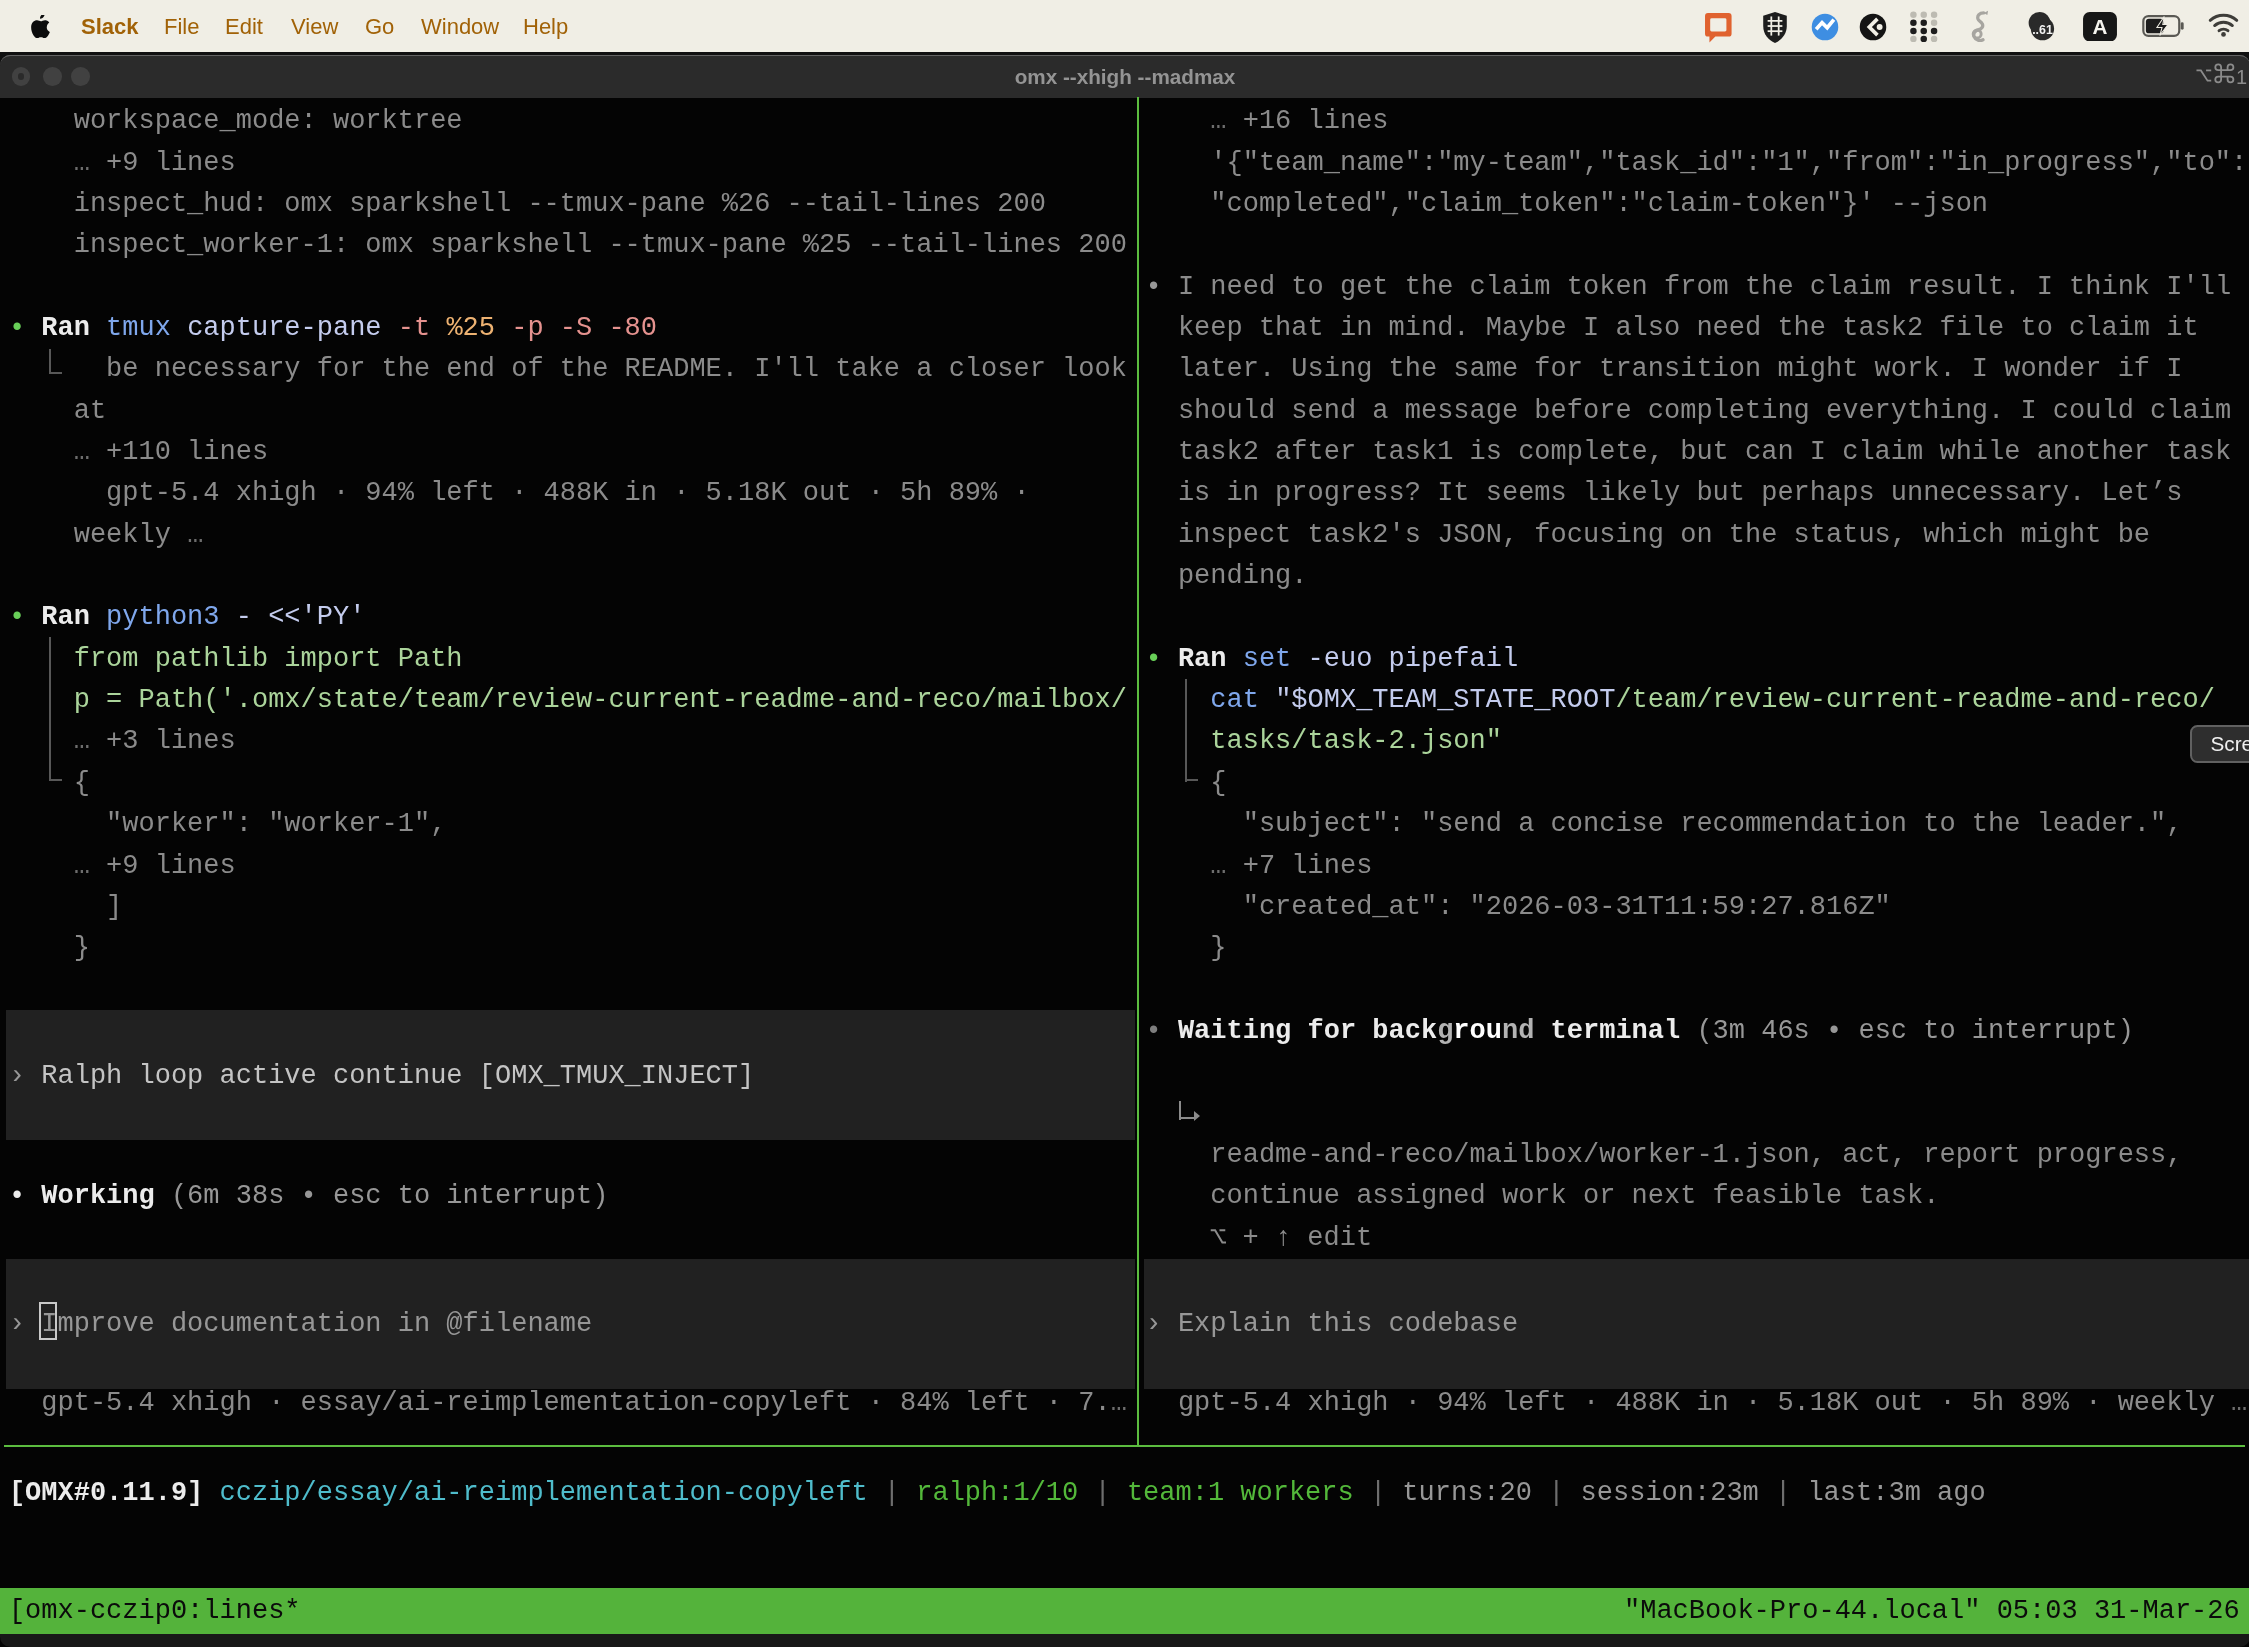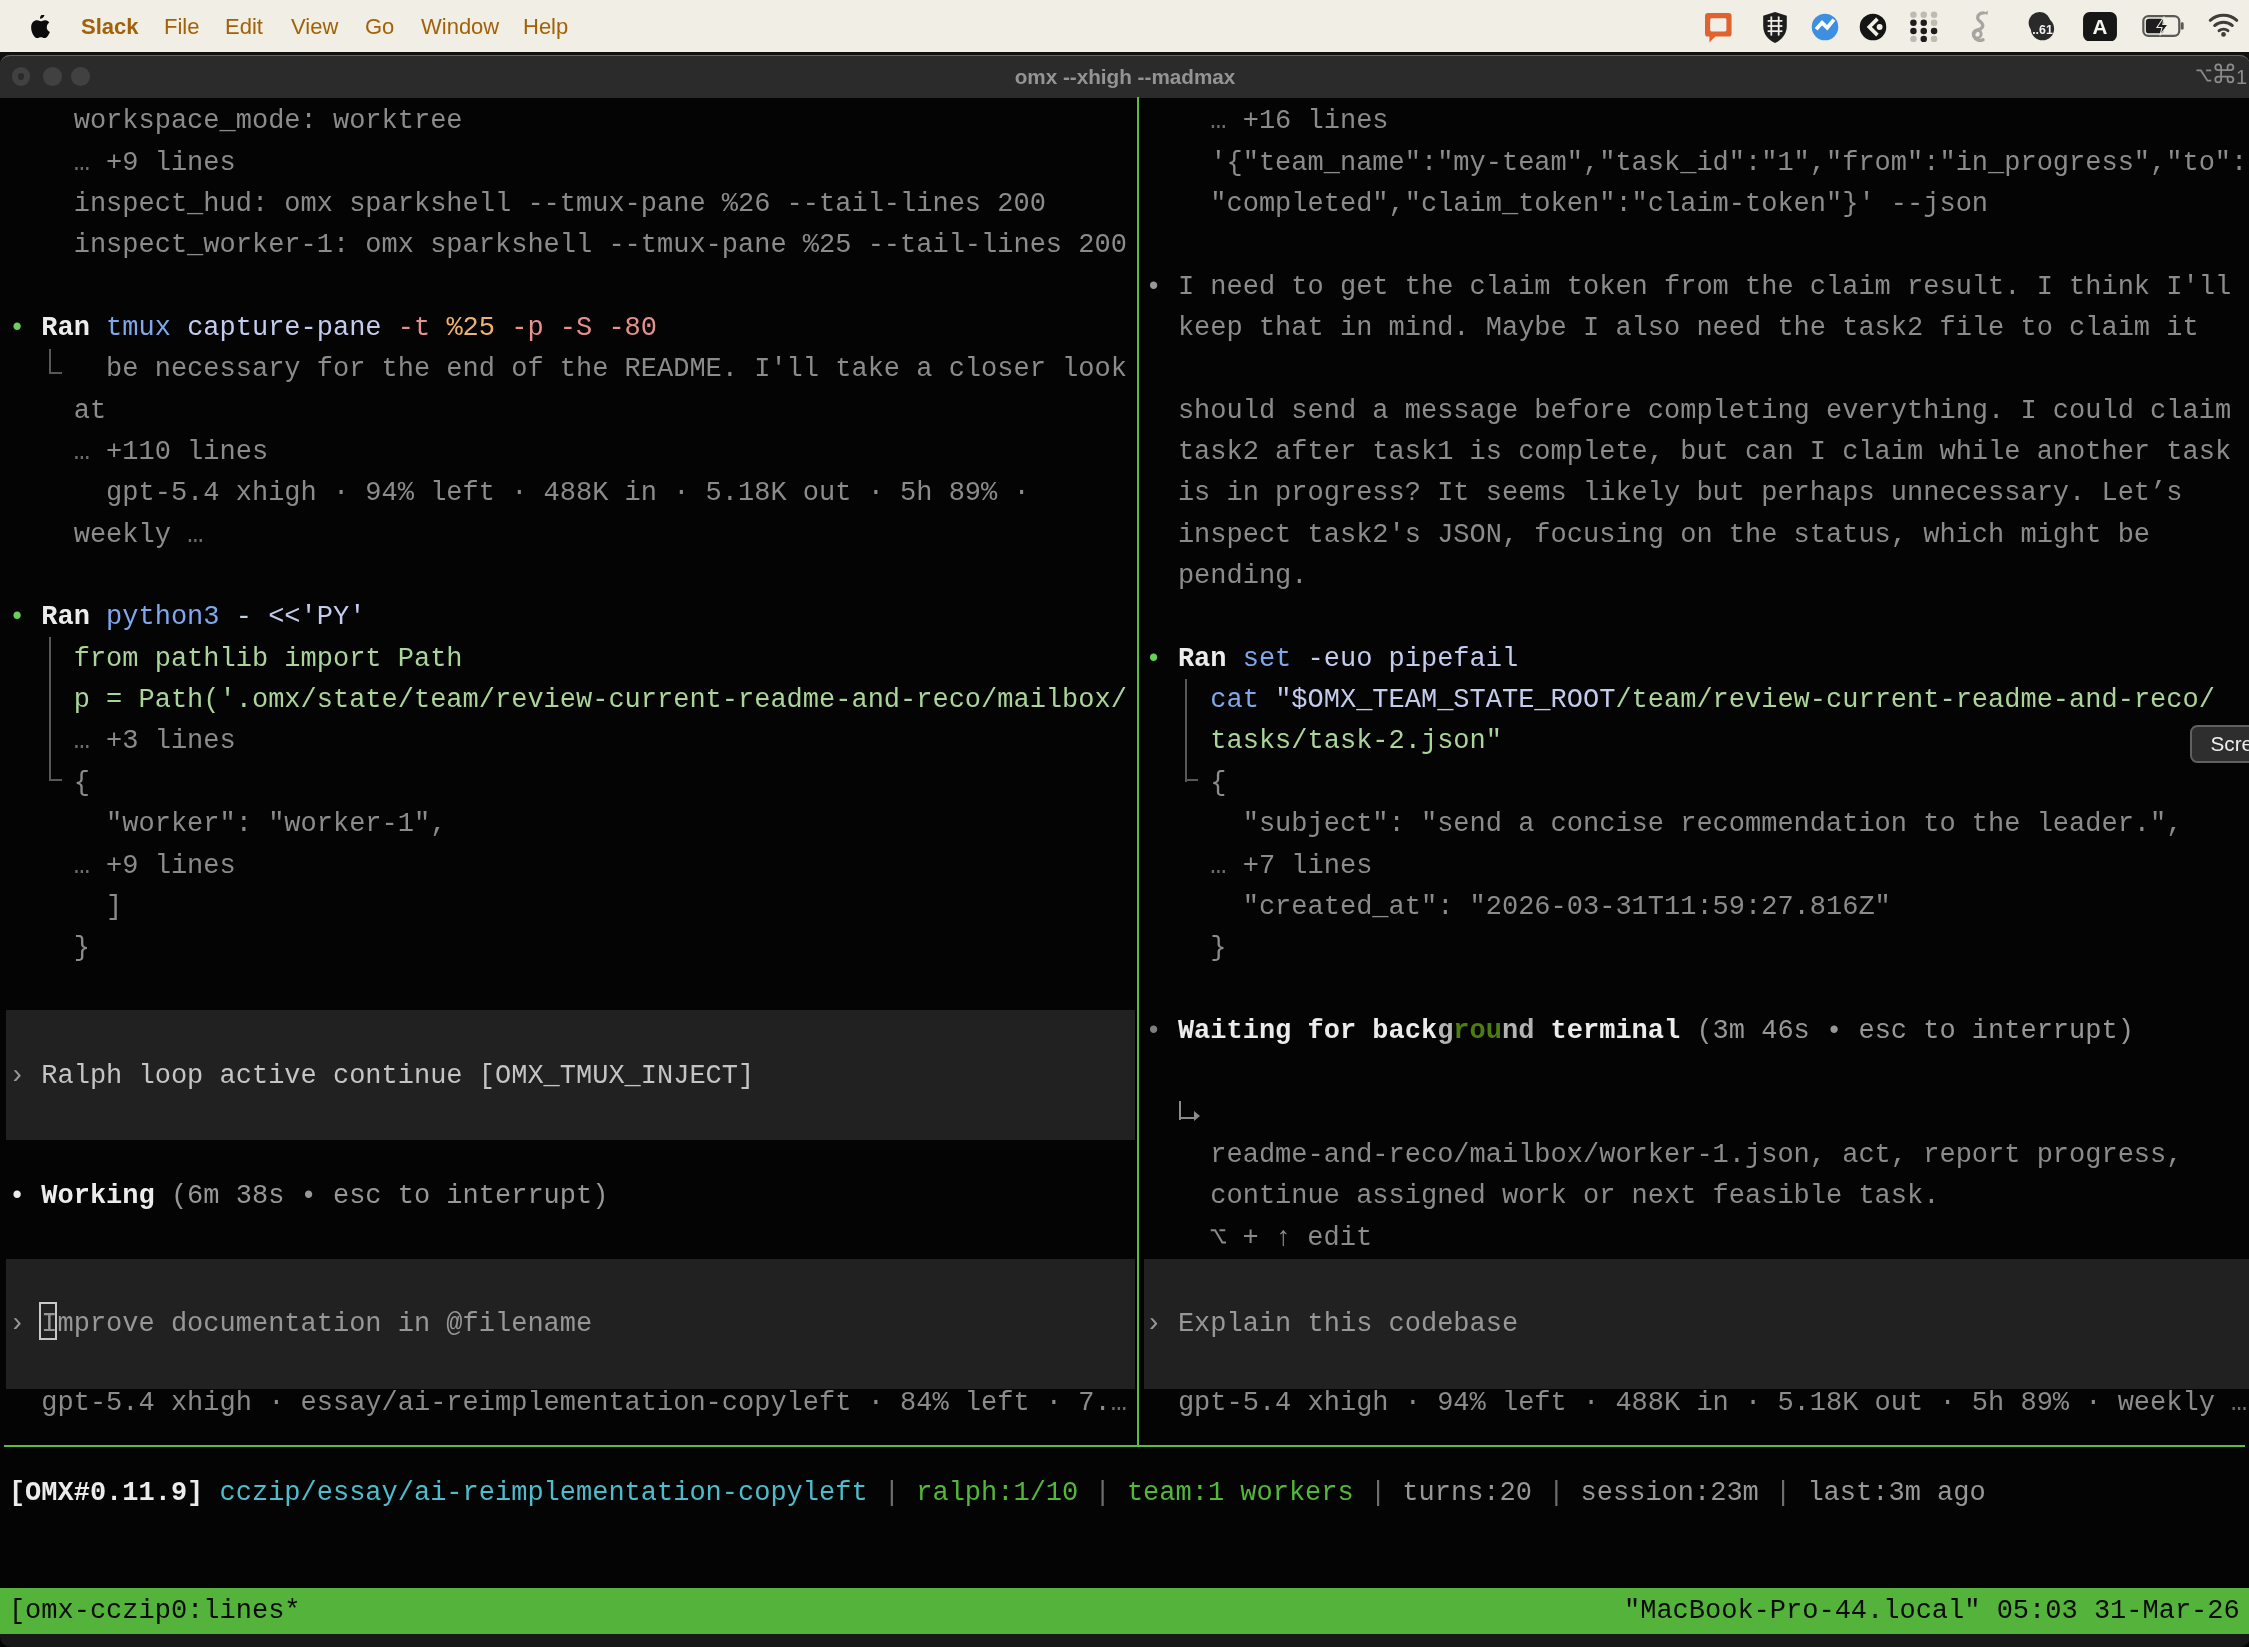--- a/index.html
+++ b/index.html
@@ -15,21 +15,21 @@
 .bl{color:#7FA7EC}
 .lv{color:#C4CCEE}
 .sa{color:#E5928F}
 .or{color:#EDB272}
 .gr{color:#ABD49B}
 .bu{color:#68CF58}
 .cy{color:#4FBCCB}
 .sg{color:#53B83A}
 .it{}
 .dm{color:#6E6E6E}
-.dm2{color:#4d7c0f}
+.dm2{color:#ffffff}
 .g5{color:#7E7E7E}
 .g2{color:#B3B3B3}
 .g4{color:#C4C4C4}
 .g3{color:#979797}
 #lp,#rp{position:absolute;top:97px;height:1348px;overflow:hidden}
 #lp{left:0;width:1135px}
 #rp{left:1144px;width:1106px}
 .band{position:absolute;background:#212121}
 .vl{position:absolute;background:#585858}
 #divider{position:absolute;left:1137px;top:97px;width:2.2px;height:1348px;background:#5CBD3F}
@@ -163,20 +163,21 @@
 <div class="vl" style="left:49px;top:540px;width:2.2px;height:144px"></div>
 <div class="vl" style="left:49px;top:682px;width:12.5px;height:2.2px"></div>
 </div>
 <div id="rp">
 <div class="band" style="left:0px;top:1162px;width:1106px;height:130px"></div>
 <div class="r" style="left:1.5px;top:4.4px">    <span class="dm">…</span> +16 lines</div>
 <div class="r" style="left:1.5px;top:46px">    '{"team_name":"my-team","task_id":"1","from":"in_progress","to":</div>
 <div class="r" style="left:1.5px;top:87px">    "completed","claim_token":"claim-token"}' --json</div>
 <div class="r" style="left:1.5px;top:170px"><span class="g3">•</span> <span class="it">I need to get the claim token from the claim result. I think I'll</span></div>
 <div class="r" style="left:1.5px;top:211px">  <span class="it">keep that in mind. Maybe I also need the task2 file to claim it</span></div>
+<div class="r" style="left:1.5px;top:252px">  <span class="it">later. Using the same for transition might work. I wonder if I</span></div>
 <div class="r" style="left:1.5px;top:294px">  <span class="it">should send a message before completing everything. I could claim</span></div>
 <div class="r" style="left:1.5px;top:335px">  <span class="it">task2 after task1 is complete, but can I claim while another task</span></div>
 <div class="r" style="left:1.5px;top:376px">  <span class="it">is in progress? It seems likely but perhaps unnecessary. Let’s</span></div>
 <div class="r" style="left:1.5px;top:418px">  <span class="it">inspect task2's JSON, focusing on the status, which might be</span></div>
 <div class="r" style="left:1.5px;top:459px">  <span class="it">pending.</span></div>
 <div class="r" style="left:1.5px;top:542px"><span class="bu">•</span> <span class="w b">Ran</span> <span class="bl">set</span> <span class="lv">-euo pipefail</span></div>
 <div class="r" style="left:1.5px;top:583px">    <span class="bl">cat</span> <span class="lv">"$OMX_TEAM_STATE_ROOT</span><span class="gr">/team/review-current-readme-and-reco/</span></div>
 <div class="r" style="left:1.5px;top:624px">    <span class="gr">tasks/task-2.json"</span></div>
 <div class="r" style="left:1.5px;top:666px">    {</div>
 <div class="r" style="left:1.5px;top:707px">      "subject": "send a concise recommendation to the leader.",</div>

